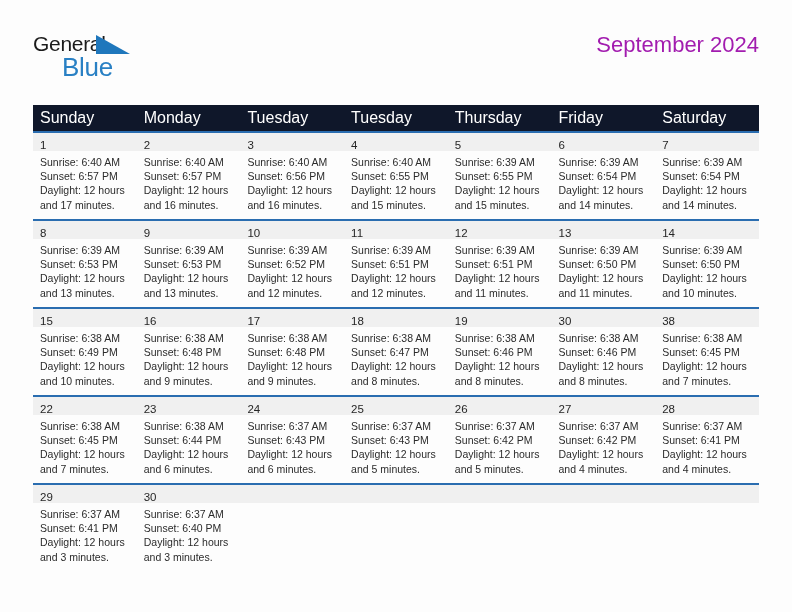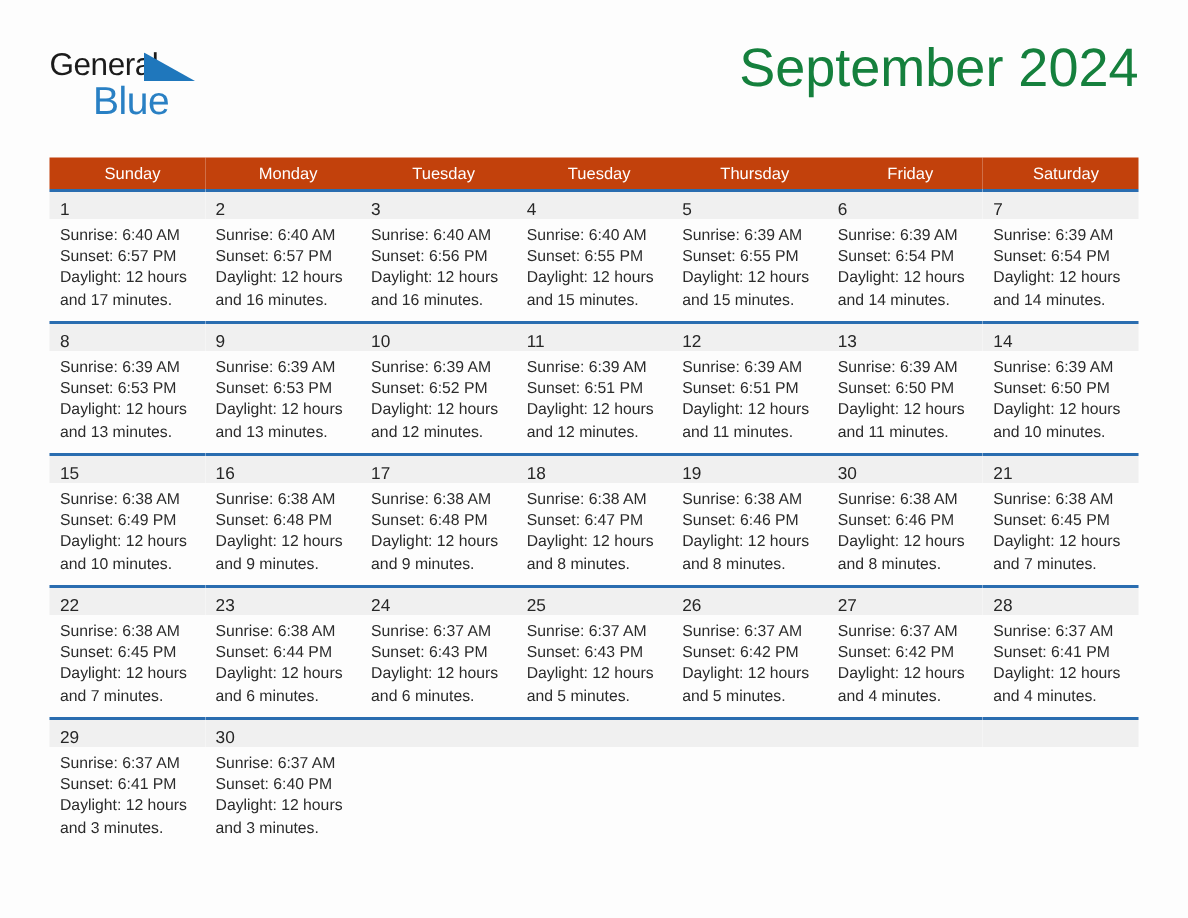--- a/index.html
+++ b/index.html
@@ -63,22 +63,22 @@
     font-family: "Liberation Sans", sans-serif;
   }
 
   .title-block {
     position: absolute;
     right: 0;
     top: 0;
     text-align: right;
   }
   .cal-title {
-    font-size: 36px;
-    color: #15803d;
+    font-size: 22px;
+    color: #a21caf;
     line-height: 34px;
     white-space: nowrap;
   }
   .cal-subtitle {
     font-size: 14.5px;
     color: #1d1d1d;
     line-height: 22px;
     margin-top: 4px;
     white-space: nowrap;
   }
@@ -87,25 +87,25 @@
   .calendar {
     position: absolute;
     left: 33px;
     top: 105px;
     width: 726px;
     border-collapse: collapse;
     table-layout: fixed;
   }
 
   .calendar th {
-    background: #c2410c;
+    background: #0f172a;
     color: #ffffff;
-    font-size: 11px;
+    font-size: 16px;
     font-weight: normal;
-    text-align: center;
+    text-align: left;
     padding: 4px 0 4px 7px;
     height: 13px;
     border: none;
   }
 
   .calendar td {
     vertical-align: top;
     padding: 0;
     border: none;
     width: 103.71px;
@@ -400,21 +400,21 @@
               <div class="dayinfo">
                 <div>Sunrise: 6:38 AM</div>
                 <div>Sunset: 6:46 PM</div>
                 <div>Daylight: 12 hours</div>
                 <div>and 8 minutes.</div>
               </div>
             </div>
           </td>
           <td>
             <div class="daycell filled">
-              <div class="daynum-bar"><span class="daynum">21</span></div>
+              <div class="daynum-bar"><span class="daynum">38</span></div>
               <div class="dayinfo">
                 <div>Sunrise: 6:38 AM</div>
                 <div>Sunset: 6:45 PM</div>
                 <div>Daylight: 12 hours</div>
                 <div>and 7 minutes.</div>
               </div>
             </div>
           </td>
         </tr>
         <tr>

